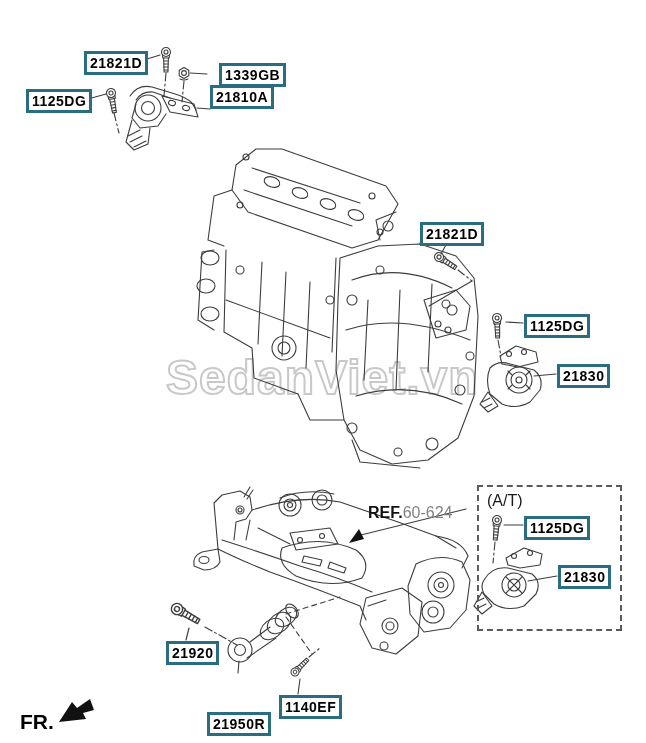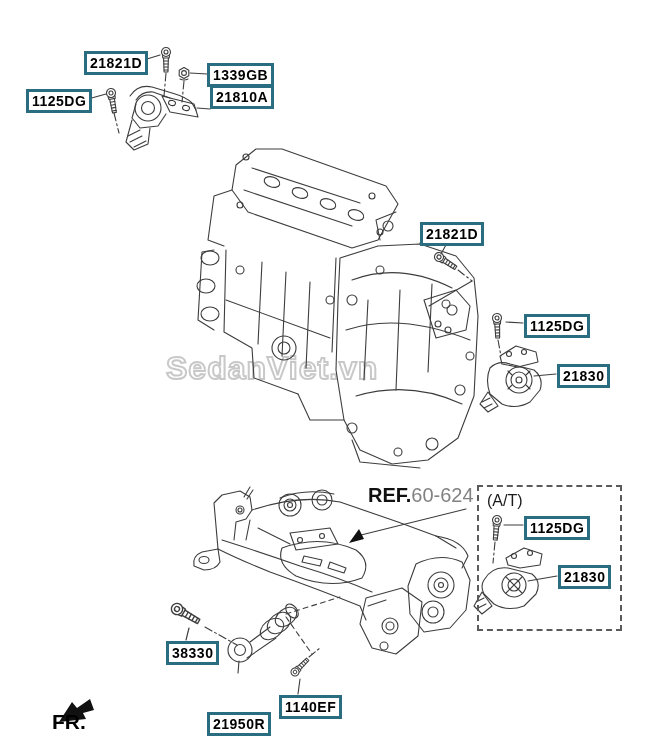--- a/index.html
+++ b/index.html
@@ -1,37 +1,37 @@
 <!DOCTYPE html>
 <html style="--label-border: #2a6c80; --label-text: #000000; --watermark-outline: #c6c6c6; --ref-number-gray: #828282; --line-color: #3d3d3d; --background: #ffffff;"><head>
 <meta charset="utf-8">
 <style>
   html,body{margin:0;padding:0;background:#fff;}
   .stage{position:relative;width:646px;height:743px;background:var(--background,#fff);
          font-family:"Liberation Sans",sans-serif;overflow:hidden;}
   
-  .watermark{position:absolute;left:166px;top:350px;font-size:32px;font-weight:bold;
+  .watermark{position:absolute;left:166px;top:350px;font-size:48px;font-weight:bold;
              letter-spacing:1px;color:#fff;-webkit-text-stroke:2px var(--watermark-outline,#c6c6c6);
              opacity:.95;white-space:nowrap;z-index:1;user-select:none;}
   svg.linework{position:absolute;left:0;top:0;z-index:2;}
   svg.linework path,svg.linework circle,svg.linework ellipse,svg.linework line,
   svg.linework polygon,svg.linework rect{stroke:var(--line-color,#3d3d3d);fill:none;
       stroke-width:1.1;stroke-linecap:round;stroke-linejoin:round;}
   svg.linework .solid{fill:#111;stroke:none;}
   
   .plabel{position:absolute;z-index:3;border:3px solid var(--label-border,#2a6c80);
           background:#fff;color:var(--label-text,#000);font-weight:bold;font-size:14px;
           line-height:1;padding:2px 3px;letter-spacing:.5px;cursor:pointer;}
   .at-box{position:absolute;z-index:2;left:477px;top:456px;width:145px;height:146px;
           border:2px dashed #5a5a5a;box-sizing:border-box;margin-top:29px;}
   .at-box span{position:absolute;left:8px;top:5px;font-size:16px;color:#1a1a1a;}
-  .ref-label{position:absolute;z-index:3;left:368px;top:484px;font-size:20px;white-space:nowrap;}
+  .ref-label{position:absolute;z-index:3;left:368px;top:504px;font-size:16px;white-space:nowrap;}
   .ref-label .ref-bold{font-weight:bold;color:#111;}
   .ref-label .ref-num{color:var(--ref-number-gray,#828282);}
-  .fr-label{position:absolute;z-index:3;left:20px;top:710px;font-size:21px;font-weight:bold;color:#000;margin-left:32px;}
+  .fr-label{position:absolute;z-index:3;left:20px;top:710px;font-size:21px;font-weight:bold;color:#000;}
 </style>
 </head>
 <body>
 
 <div class="stage">
 
   <div class="watermark">SedanViet.vn</div>
 
   <svg class="linework" width="646" height="743" viewBox="0 0 646 743">
     <defs>
@@ -226,29 +226,29 @@
     </g>
 
     <polygon class="solid" points="59,722 72,702 77,708 90,699 94,710 83,713 86,719"></polygon>
   </svg>
 
   <div class="at-box">
     <span>(A/T)</span>
   </div>
 
   <div class="plabel" style="left:84px;top:51px">21821D</div>
-  <div class="plabel" style="left:207px;top:63px">1339GB</div>
+  <div class="plabel" style="left:219px;top:63px">1339GB</div>
   <div class="plabel" style="left:26px;top:89px">1125DG</div>
   <div class="plabel" style="left:210px;top:85px">21810A</div>
   <div class="plabel" style="left:420px;top:222px">21821D</div>
   <div class="plabel" style="left:524px;top:314px">1125DG</div>
   <div class="plabel" style="left:557px;top:364px">21830</div>
   <div class="plabel" style="left:524px;top:516px">1125DG</div>
   <div class="plabel" style="left:558px;top:565px">21830</div>
-  <div class="plabel" style="left:166px;top:641px">38330</div>
+  <div class="plabel" style="left:166px;top:641px">21920</div>
   <div class="plabel" style="left:207px;top:712px">21950R</div>
   <div class="plabel" style="left:279px;top:695px">1140EF</div>
 
   <div class="ref-label">
     <span class="ref-bold">REF.</span><span class="ref-num">60-624</span>
   </div>
 
   <div class="fr-label">FR.</div>
 
 </div>

